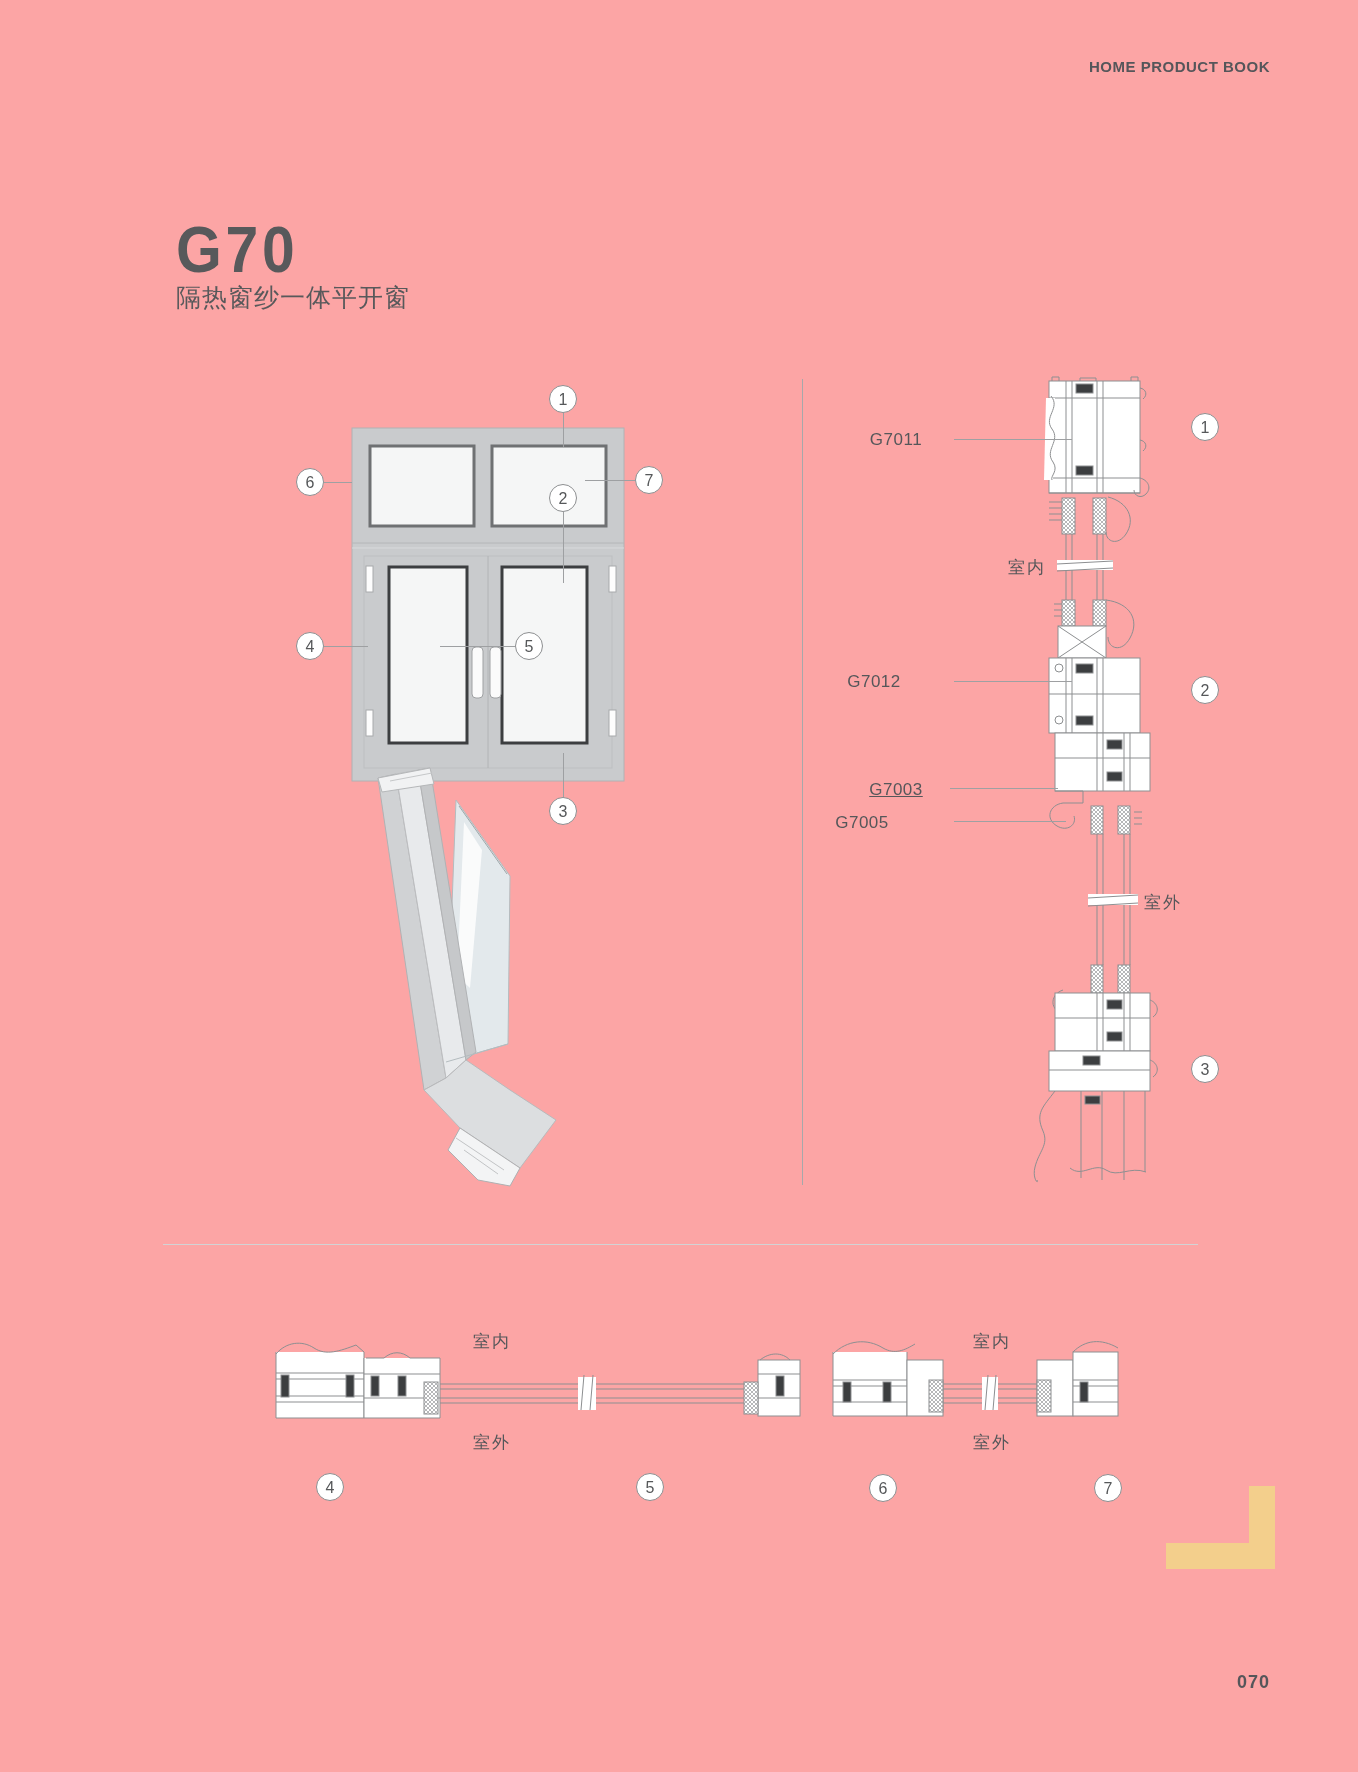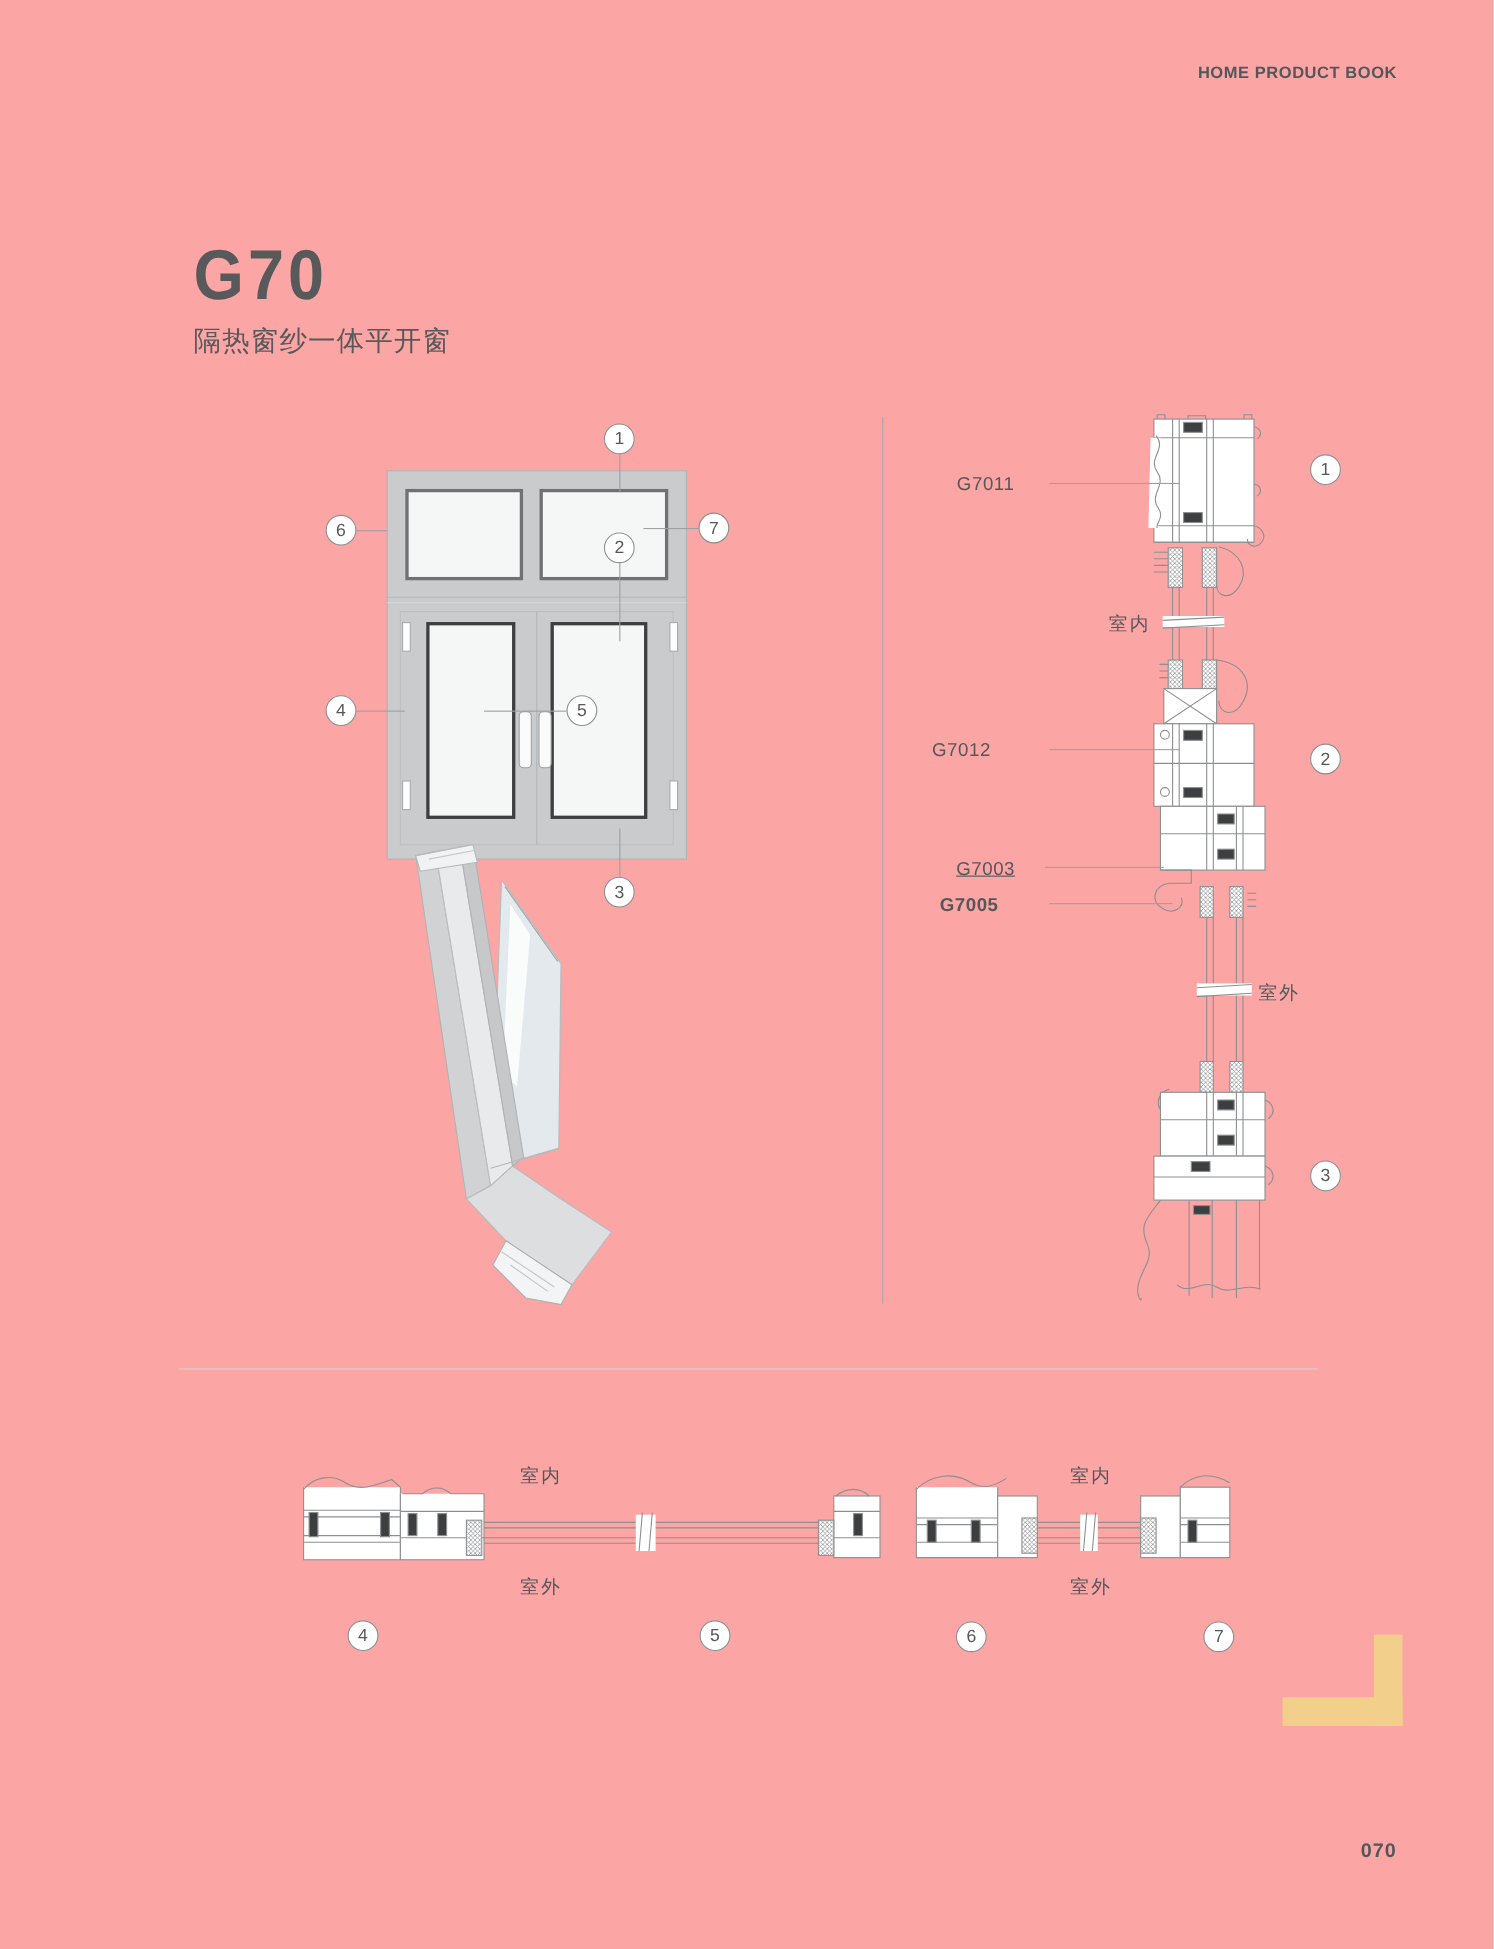--- a/index.html
+++ b/index.html
@@ -3,21 +3,21 @@
 <meta charset="utf-8">
 <style>
   html,body{margin:0;padding:0;background:#fff;}
   .page{position:relative;width:1358px;height:1772px;background:#fca5a5;overflow:hidden;
         font-family:"Liberation Sans",sans-serif;color:#55575a;}
   .abs{position:absolute;}
   .hdr{position:absolute;top:58px;right:88px;font-size:15px;font-weight:700;
        letter-spacing:.5px;color:#55565a;}
   .title{position:absolute;left:176px;top:218px;font-size:64px;font-weight:700;
          color:#58595b;line-height:1;letter-spacing:4px;transform:scaleX(.92);transform-origin:0 0;}
-  .subtitle{position:absolute;left:176px;top:293px;font-size:25px;color:#58595b;letter-spacing:1px;font-family:Liberation Mono, monospace;}
+  .subtitle{position:absolute;left:176px;top:281px;font-size:25px;color:#58595b;letter-spacing:1px;font-family:Liberation Mono, monospace;}
   .co{position:absolute;width:28px;height:28px;border:1px solid #8d8f91;border-radius:50%;
       background:#fff;color:#56585a;font-size:16px;line-height:28px;text-align:center;box-sizing:border-box;}
   .ln{position:absolute;background:#9ea0a2;}
   .glabel{position:absolute;width:92px;text-align:center;font-size:17px;color:#55575a;letter-spacing:.5px;}
   .cjk{position:absolute;font-size:17px;color:#55575a;letter-spacing:2px;}
   .vdiv{position:absolute;left:802px;top:379px;width:1px;height:806px;background:#a6a8aa;}
   .hrule{position:absolute;left:163px;top:1244px;width:1035px;height:1px;background:#d2d3d5;}
   .logo-v{position:absolute;left:1249px;top:1486px;width:26px;height:83px;background:#F3CF8C;}
   .logo-h{position:absolute;left:1166px;top:1543px;width:109px;height:26px;background:#F3CF8C;}
   .pageno{position:absolute;right:88px;top:1672px;font-size:18px;font-weight:700;
@@ -202,21 +202,21 @@
       </g>
     </svg>
   </div>
 
   <div class="glabel" style="left:850px;top:430px;">G7011</div>
   <div class="ln" style="left:954px;top:439px;width:118px;height:1px;"></div>
   <div class="glabel" style="left:828px;top:672px;">G7012</div>
   <div class="ln" style="left:954px;top:681px;width:118px;height:1px;"></div>
   <div class="glabel" style="left:850px;top:780px;text-decoration:underline;">G7003</div>
   <div class="ln" style="left:950px;top:788px;width:108px;height:1px;"></div>
-  <div class="glabel" style="left:835px;top:813px;font-weight:bold;">G7005</div>
+  <div class="glabel" style="left:816px;top:813px;">G7005</div>
   <div class="ln" style="left:954px;top:821px;width:112px;height:1px;"></div>
 
   <div class="cjk" style="left:1008px;top:556px;">室内</div>
   <div class="cjk" style="left:1144px;top:891px;">室外</div>
 
   <div class="co" style="left:1191px;top:413px;">1</div>
   <div class="co" style="left:1191px;top:676px;">2</div>
   <div class="co" style="left:1191px;top:1055px;">3</div>
 
   <div class="hrule"></div>

